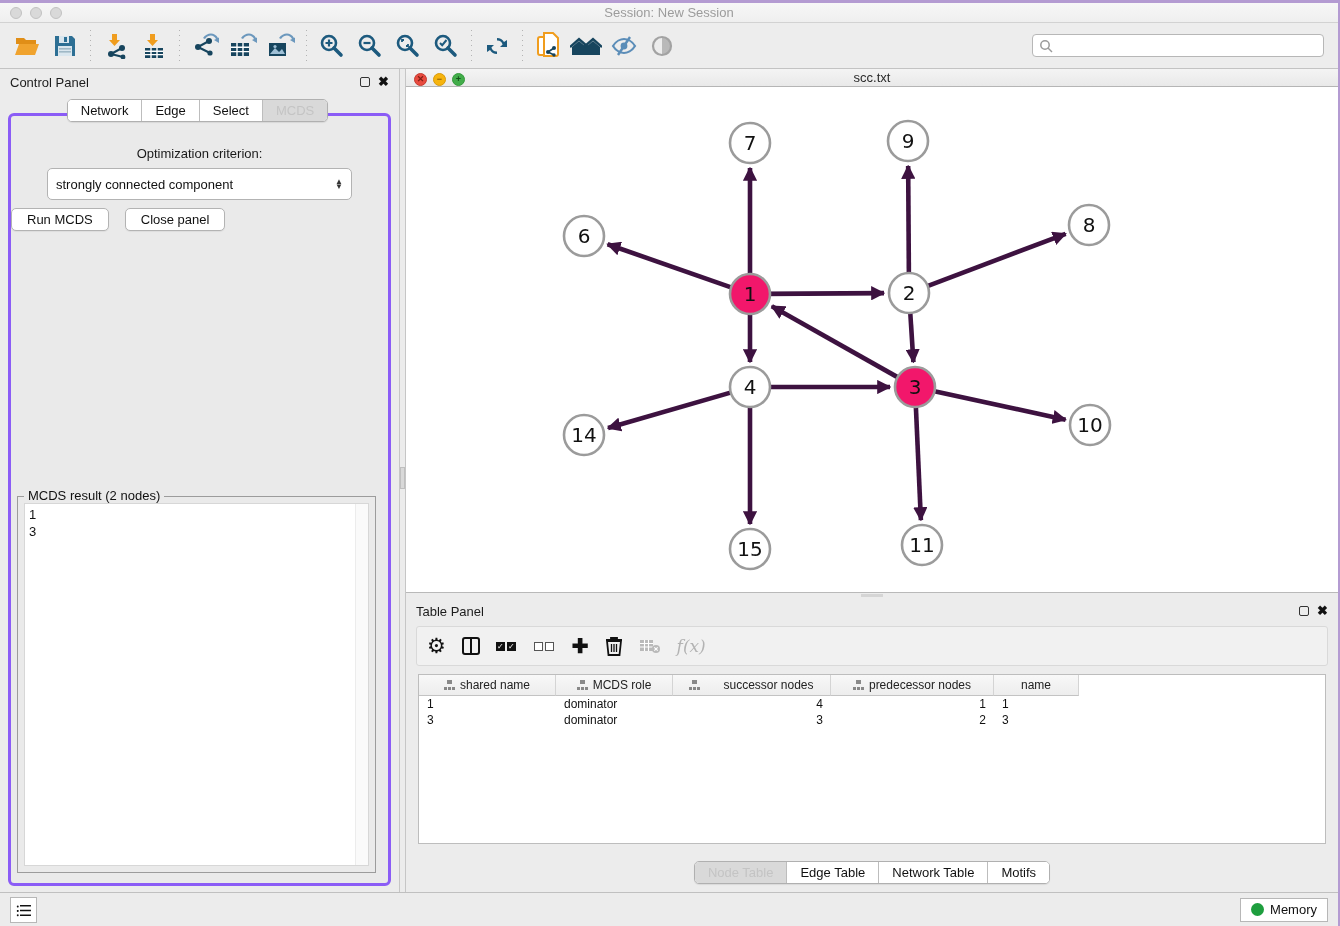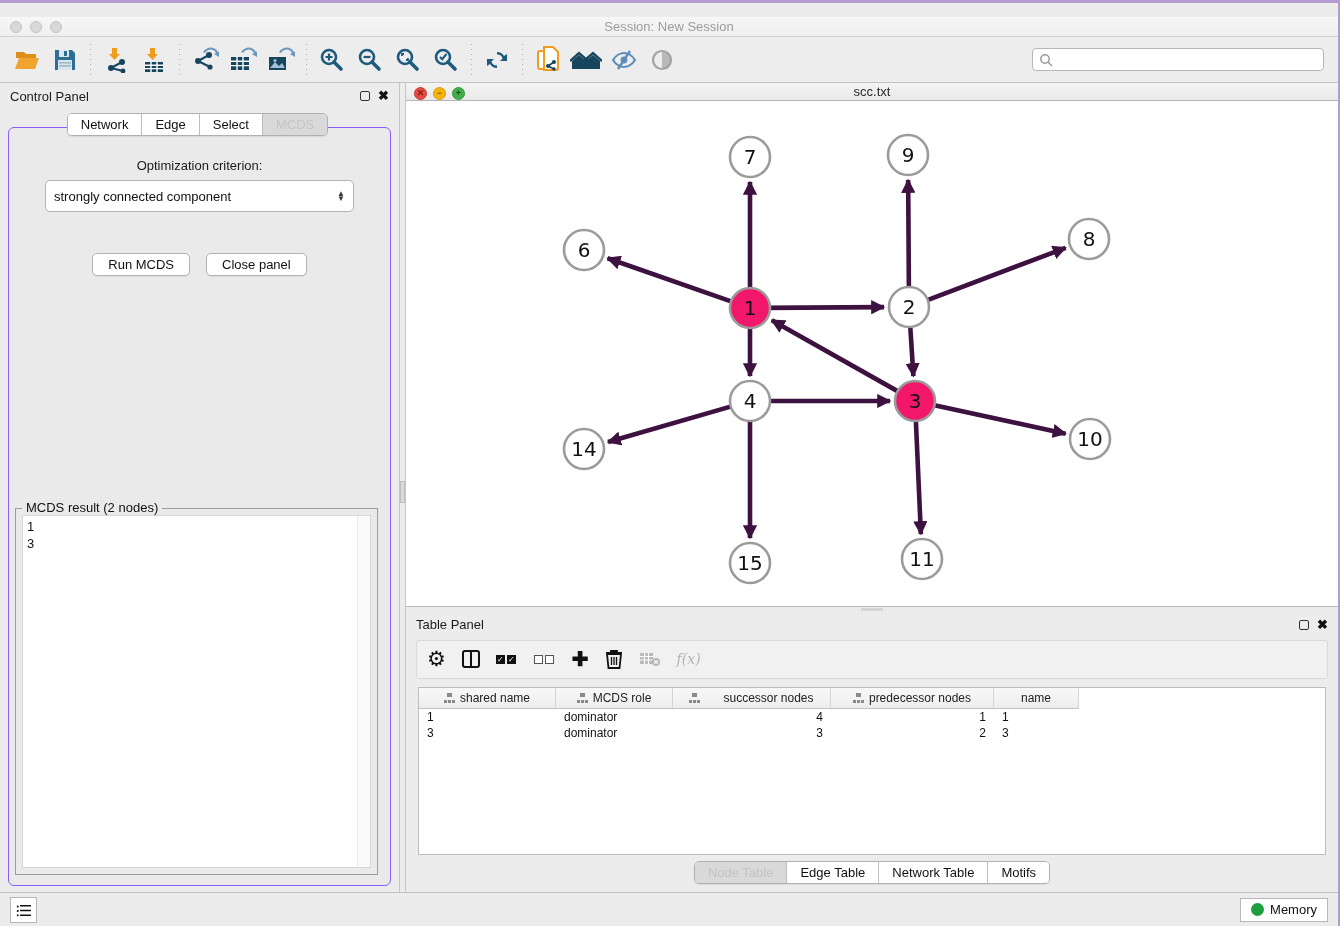--- a/index.html
+++ b/index.html
@@ -3,21 +3,21 @@
 <meta charset="utf-8">
 <style>
   * { margin:0; padding:0; box-sizing:border-box; }
   html,body { width:1340px; height:926px; overflow:hidden; background:#b49bd2;
               font-family:"Liberation Sans", sans-serif; }
   .app { position:absolute; top:3px; left:0; right:2px; bottom:0; background:#ececec;
          display:flex; flex-direction:column; }
 
   
   .titlebar { height:20px; background:linear-gradient(#f7f7f7,#efefef); border-bottom:1px solid #d2d2d2;
-              position:relative; display:flex; align-items:center; justify-content:center;margin-top:14px; }
+              position:relative; display:flex; align-items:center; justify-content:center; }
   .tl-group { position:absolute; left:10px; top:4px; display:flex; gap:8px; }
   .tl { width:12px; height:12px; border-radius:50%; background:#d9d9d9; border:1px solid #c2c2c2; }
   .title-text { font-size:13px; color:#9c9c9c; }
 
   
   .toolbar { height:46px; background:#ededed; border-bottom:1px solid #c3c3c3;
              display:flex; align-items:center; padding:0 8px; }
   .tbtn { width:38px; height:36px; display:flex; align-items:center; justify-content:center; cursor:default; }
   .tsep { width:1px; height:32px; margin:0 6px; background-image:linear-gradient(#9a9a9a 30%, rgba(0,0,0,0) 0%);
           background-size:1px 5px; background-repeat:repeat-y; opacity:.7; }
@@ -38,28 +38,28 @@
 
   .seg { display:flex; border:1px solid #b0b0b0; border-radius:5px; overflow:hidden; background:#fff;
          box-shadow:0 1px 1px rgba(0,0,0,.08); }
   .seg-item { padding:3px 13px; font-size:13px; color:#111; background:#fff; border-right:1px solid #bdbdbd;
               white-space:nowrap; }
   .seg-item:last-child { border-right:none;text-align:right; }
   .seg-item.sel { background:#d9d9d9; color:#c4c4c4; }
 
   .cp-tabs { position:absolute; top:30px; left:0; right:4px; display:flex; justify-content:center; z-index:2; }
   .cp-content { position:absolute; top:44px; left:8px; right:8px; bottom:6px; background:#eaeaea;
-                border:1px solid #8b5cf6; border-radius:6px; z-index:1; }
+                border:3px solid #8b5cf6; border-radius:6px; z-index:1; }
   .opt-label { position:absolute; top:30px; left:0; right:0; text-align:center; font-size:13px; color:#1a1a1a; }
   .opt-select { position:absolute; top:52px; left:36px; right:36px; height:32px; background:#fff;
                 border:1px solid #b3b3b3; border-radius:5px; display:flex; align-items:center;
                 padding:0 8px; font-size:13px; color:#111; }
   .opt-stepper { margin-left:auto; display:flex; flex-direction:column; align-items:center; line-height:5px;
                  font-size:8px; color:#333; }
-  .cp-buttons { position:absolute; top:92px; left:0; right:0; display:flex; justify-content:center; gap:16px;margin-top:33px; }
+  .cp-buttons { position:absolute; top:92px; left:0; right:0; display:flex; justify-content:flex-start; gap:16px; }
   .btn { background:#fff; border:1px solid #b3b3b3; border-radius:5px; padding:3px 15px; font-size:13px;
          color:#111; box-shadow:0 1px 1px rgba(0,0,0,.06); }
 
   .result-group { position:absolute; left:6px; right:12px; top:380px; bottom:10px;
                   border:1px solid #9c9c9c; }
   .result-legend { position:absolute; top:-9px; left:6px; background:#eaeaea; padding:0 4px;
                    font-size:13px; color:#111; }
   .result-area { position:absolute; inset:6px; background:#fff; border:1px solid #d7d7d7;
                  font-size:13px; color:#111; padding:2px 4px; line-height:17px; }
   .result-scroll { position:absolute; top:0; bottom:0; right:0; width:13px; background:#fafafa;
@@ -89,21 +89,21 @@
   .hsplit { height:5px; background:#ececec; position:relative; }
   .hgrip { position:absolute; left:455px; top:1px; width:22px; height:3px; background:#d5d5d5; }
 
   
   .tpanel { flex:1; display:flex; flex-direction:column; background:#ececec; min-height:0; }
   .tp-toolbar { margin:2px 10px 4px 10px; height:40px; background:#f1f1f1; border:1px solid #d9d9d9;
                 border-radius:3px; display:flex; align-items:center; padding:0 10px; gap:16px; }
   .tp-ico { display:flex; align-items:center; justify-content:center; height:28px; }
   .gear-glyph { font-size:21px; color:#111; }
   .plus-glyph { font-size:20px; color:#111; font-weight:bold; }
-  .fx-glyph { font-family:"DejaVu Serif", serif; font-style:italic; font-size:14px; color:#b3b3b3; }
+  .fx-glyph { font-family:"DejaVu Serif", serif; font-style:italic; font-size:17px; color:#b3b3b3; }
   .colico { width:18px; height:18px; border:2.5px solid #111; border-radius:3px; position:relative; }
   .colico:before { content:""; position:absolute; left:6px; top:0; bottom:0; width:2.5px; background:#111; }
   .cb { width:9px; height:9px; display:inline-block; margin-right:2px; }
   .cb.on { background:#111; color:#fff; font-size:8px; line-height:9px; text-align:center; }
   .cb.off { border:1.5px solid #555; background:#fff; }
 
   .dtable { margin:4px 12px 0 12px; background:#fff; border:1px solid #bdbdbd; height:170px;
             overflow:hidden; position:relative; }
   .thead { display:flex; height:21px; }
   .th { background:linear-gradient(#f8f8f8,#ededed); border-right:1px solid #d4d4d4;

